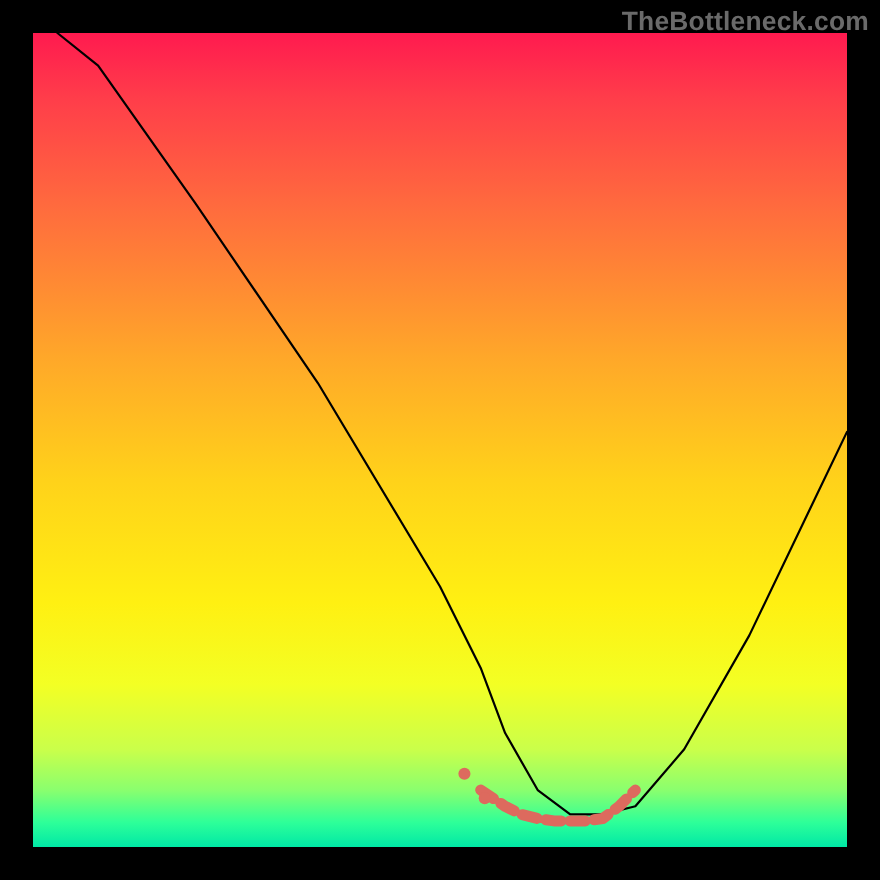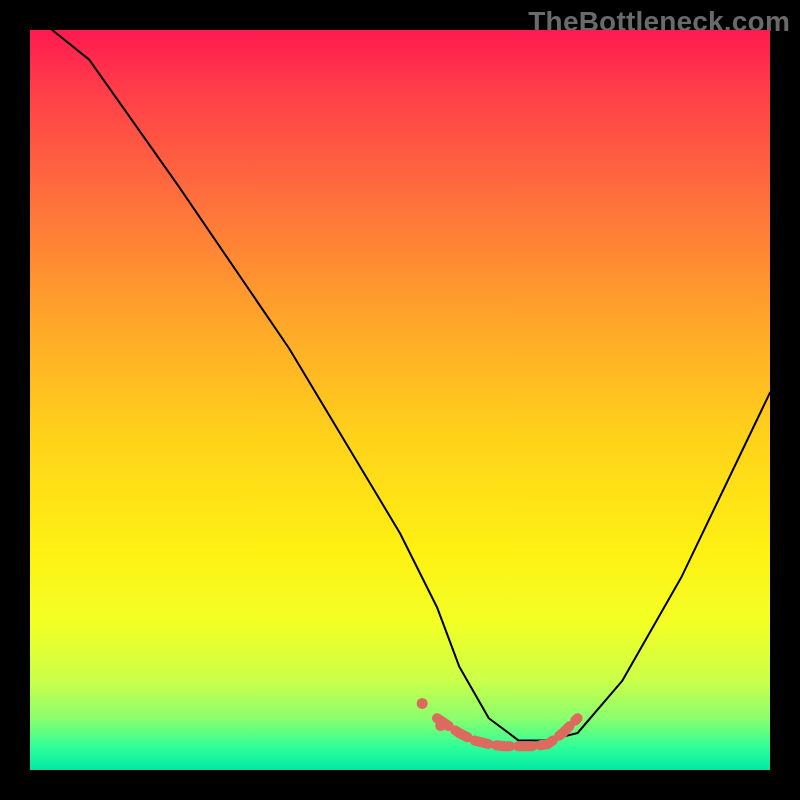--- a/index.html
+++ b/index.html
@@ -15,21 +15,21 @@
     position: relative;
     width: 800px;
     height: 800px;
     background: #000;
   }
   .watermark {
     position: absolute;
     top: 6px;
     right: 10px;
     color: #6a6a6a;
-    font-size: 28px;
+    font-size: 24px;
     font-weight: 600;
     letter-spacing: 0.2px;
     user-select: none;
   }
   .plot-area {
     position: absolute;
     left: 30px;
     top: 30px;
     width: 740px;
     height: 740px;

